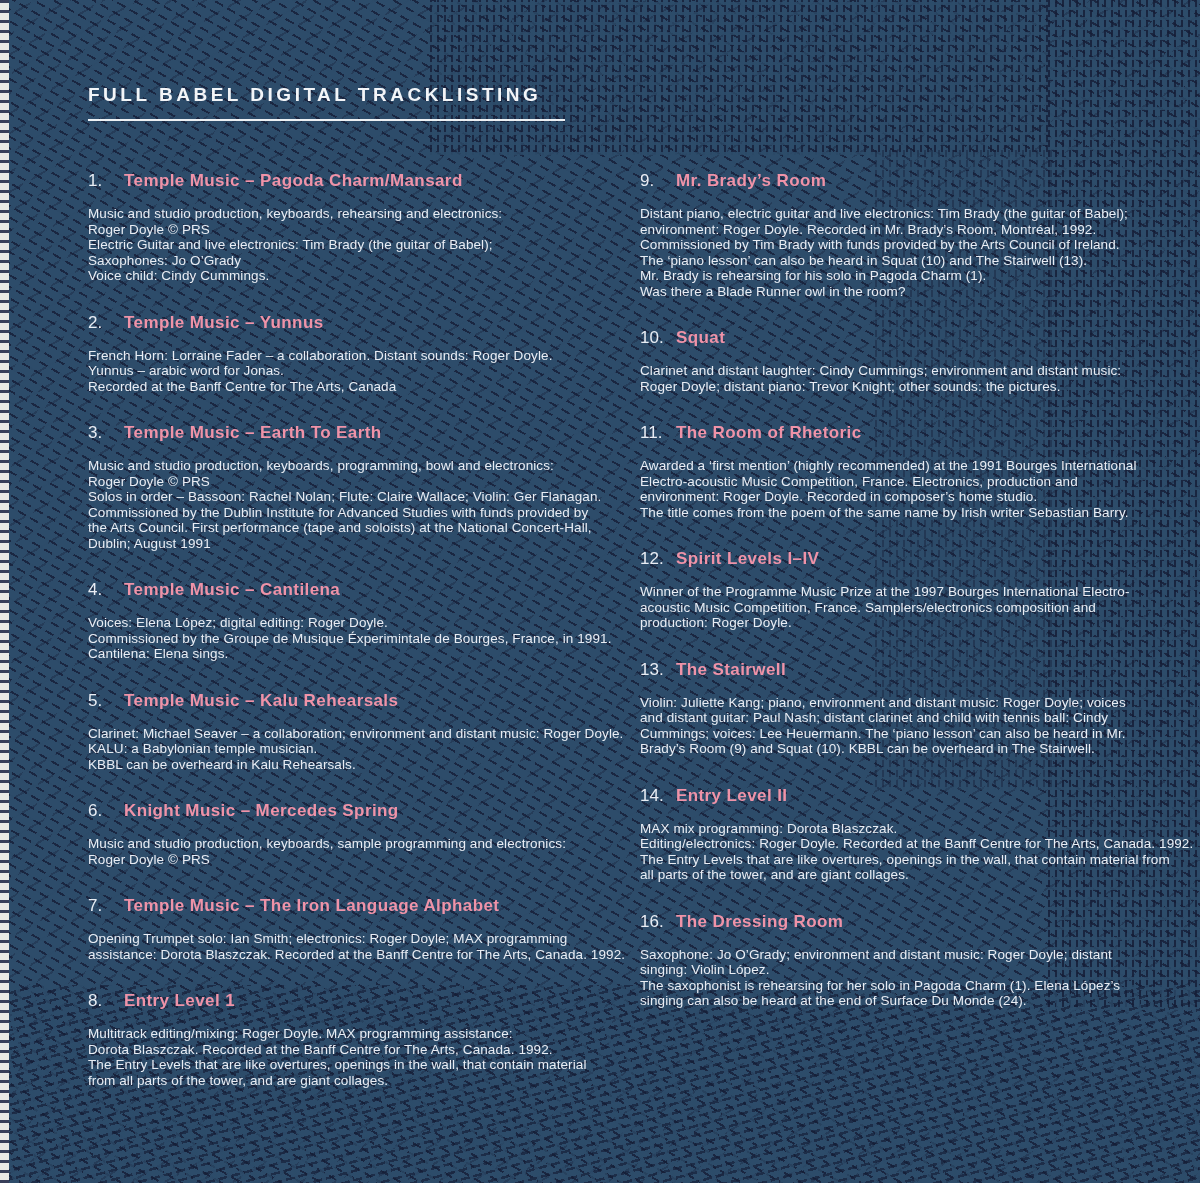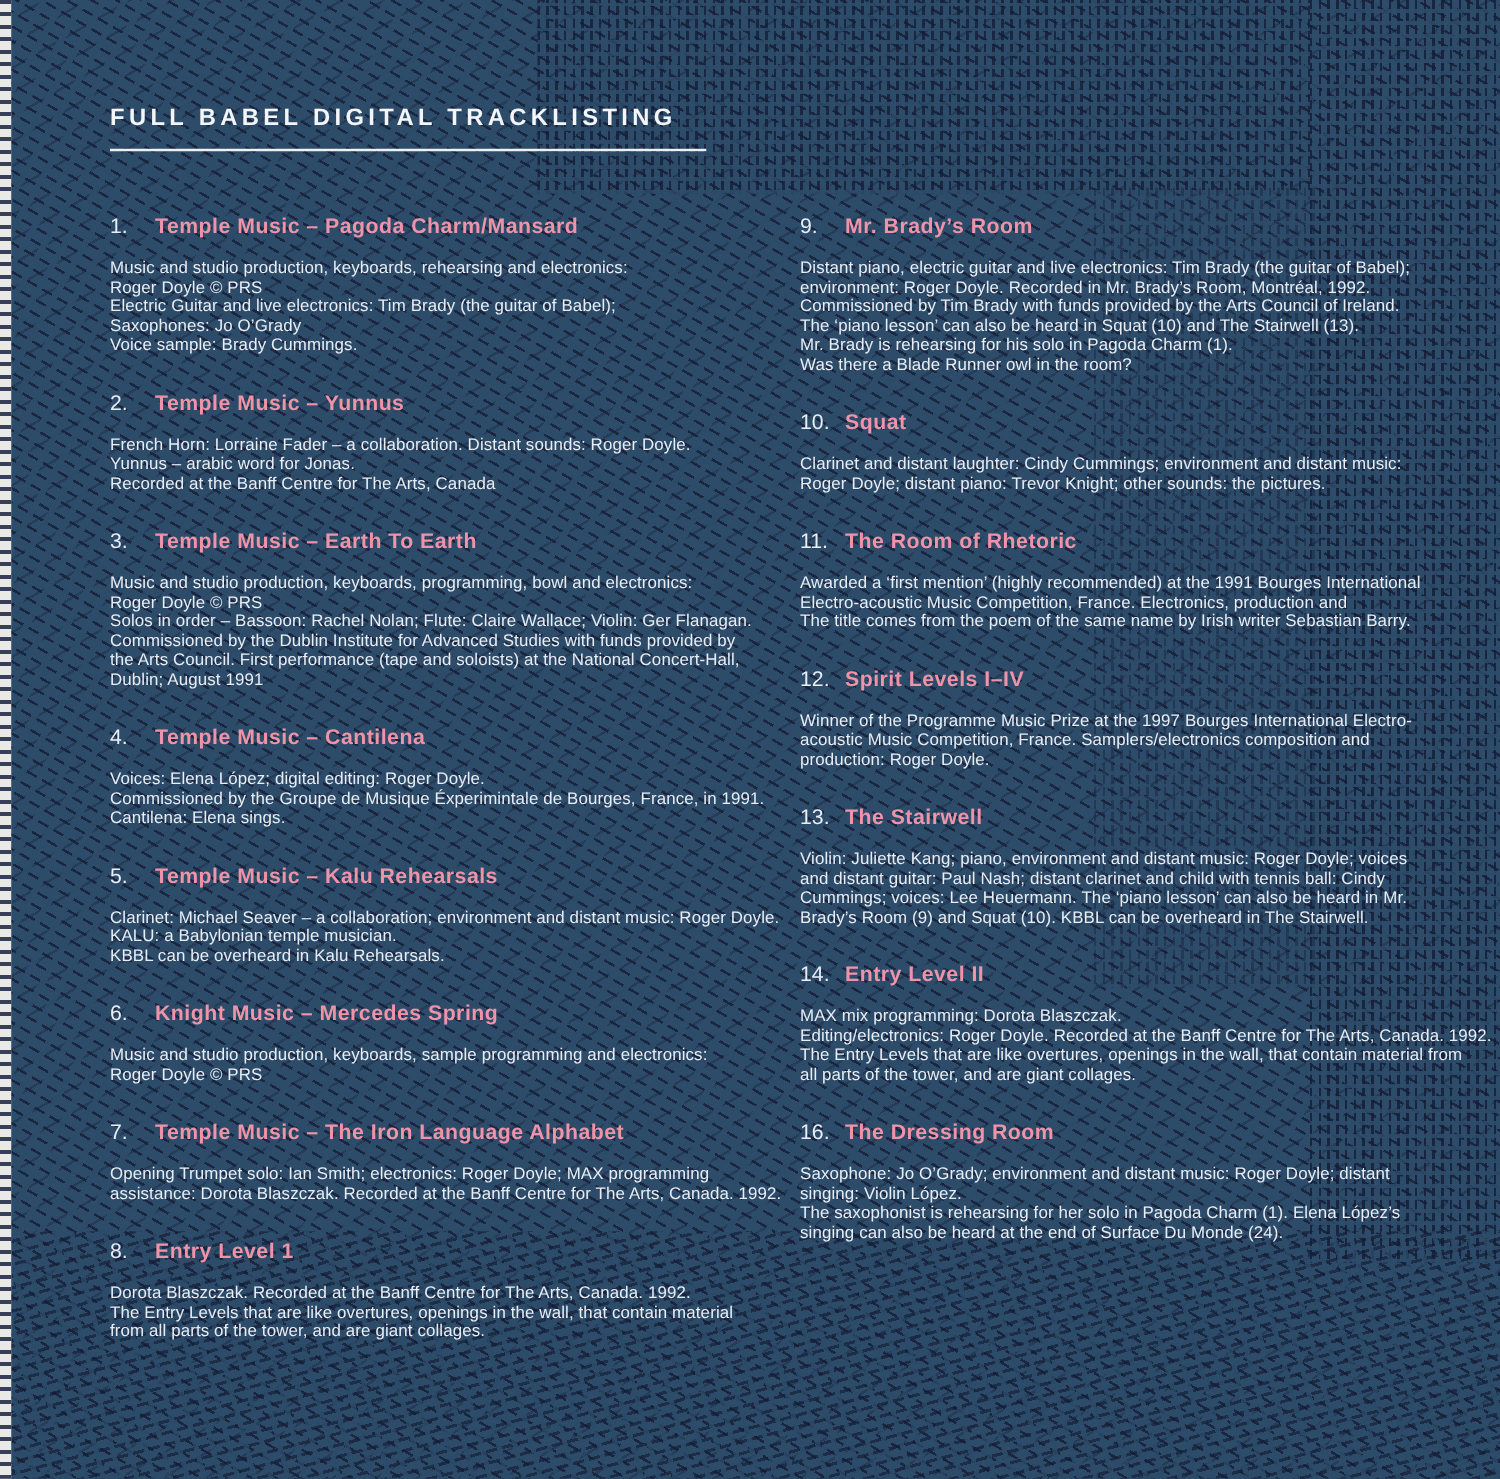--- a/index.html
+++ b/index.html
@@ -78,21 +78,21 @@
   <div class="col col-left">
       <div class="track">
         <div class="track-head">
           <span class="track-num">1.</span>
           <span class="track-title">Temple Music – Pagoda Charm/Mansard</span>
         </div>
         <div class="track-line">Music and studio production, keyboards, rehearsing and electronics:</div>
         <div class="track-line">Roger Doyle © PRS</div>
         <div class="track-line">Electric Guitar and live electronics: Tim Brady (the guitar of Babel);</div>
         <div class="track-line">Saxophones: Jo O’Grady</div>
-        <div class="track-line">Voice sample: Brady Cummings.</div>
+        <div class="track-line">Voice child: Cindy Cummings.</div>
       </div>
       <div class="track">
         <div class="track-head">
           <span class="track-num">2.</span>
           <span class="track-title">Temple Music – Yunnus</span>
         </div>
         <div class="track-line">French Horn: Lorraine Fader – a collaboration. Distant sounds: Roger Doyle.</div>
         <div class="track-line">Yunnus – arabic word for Jonas.</div>
         <div class="track-line">Recorded at the Banff Centre for The Arts, Canada</div>
       </div>
@@ -140,20 +140,21 @@
           <span class="track-title">Temple Music – The Iron Language Alphabet</span>
         </div>
         <div class="track-line">Opening Trumpet solo: Ian Smith; electronics: Roger Doyle; MAX programming</div>
         <div class="track-line">assistance: Dorota Blaszczak. Recorded at the Banff Centre for The Arts, Canada. 1992.</div>
       </div>
       <div class="track">
         <div class="track-head">
           <span class="track-num">8.</span>
           <span class="track-title">Entry Level 1</span>
         </div>
+        <div class="track-line">Multitrack editing/mixing: Roger Doyle. MAX programming assistance:</div>
         <div class="track-line">Dorota Blaszczak. Recorded at the Banff Centre for The Arts, Canada. 1992.</div>
         <div class="track-line">The Entry Levels that are like overtures, openings in the wall, that contain material</div>
         <div class="track-line">from all parts of the tower, and are giant collages.</div>
       </div>
     </div>
   <div class="col col-right">
       <div class="track">
         <div class="track-head">
           <span class="track-num">9.</span>
           <span class="track-title">Mr. Brady’s Room</span>
@@ -173,20 +174,21 @@
         <div class="track-line">Clarinet and distant laughter: Cindy Cummings; environment and distant music:</div>
         <div class="track-line">Roger Doyle; distant piano: Trevor Knight; other sounds: the pictures.</div>
       </div>
       <div class="track">
         <div class="track-head">
           <span class="track-num">11.</span>
           <span class="track-title">The Room of Rhetoric</span>
         </div>
         <div class="track-line">Awarded a ‘first mention’ (highly recommended) at the 1991 Bourges International</div>
         <div class="track-line">Electro-acoustic Music Competition, France. Electronics, production and</div>
+        <div class="track-line">environment: Roger Doyle. Recorded in composer’s home studio.</div>
         <div class="track-line">The title comes from the poem of the same name by Irish writer Sebastian Barry.</div>
       </div>
       <div class="track">
         <div class="track-head">
           <span class="track-num">12.</span>
           <span class="track-title">Spirit Levels I–IV</span>
         </div>
         <div class="track-line">Winner of the Programme Music Prize at the 1997 Bourges International Electro-</div>
         <div class="track-line">acoustic Music Competition, France. Samplers/electronics composition and</div>
         <div class="track-line">production: Roger Doyle.</div>

